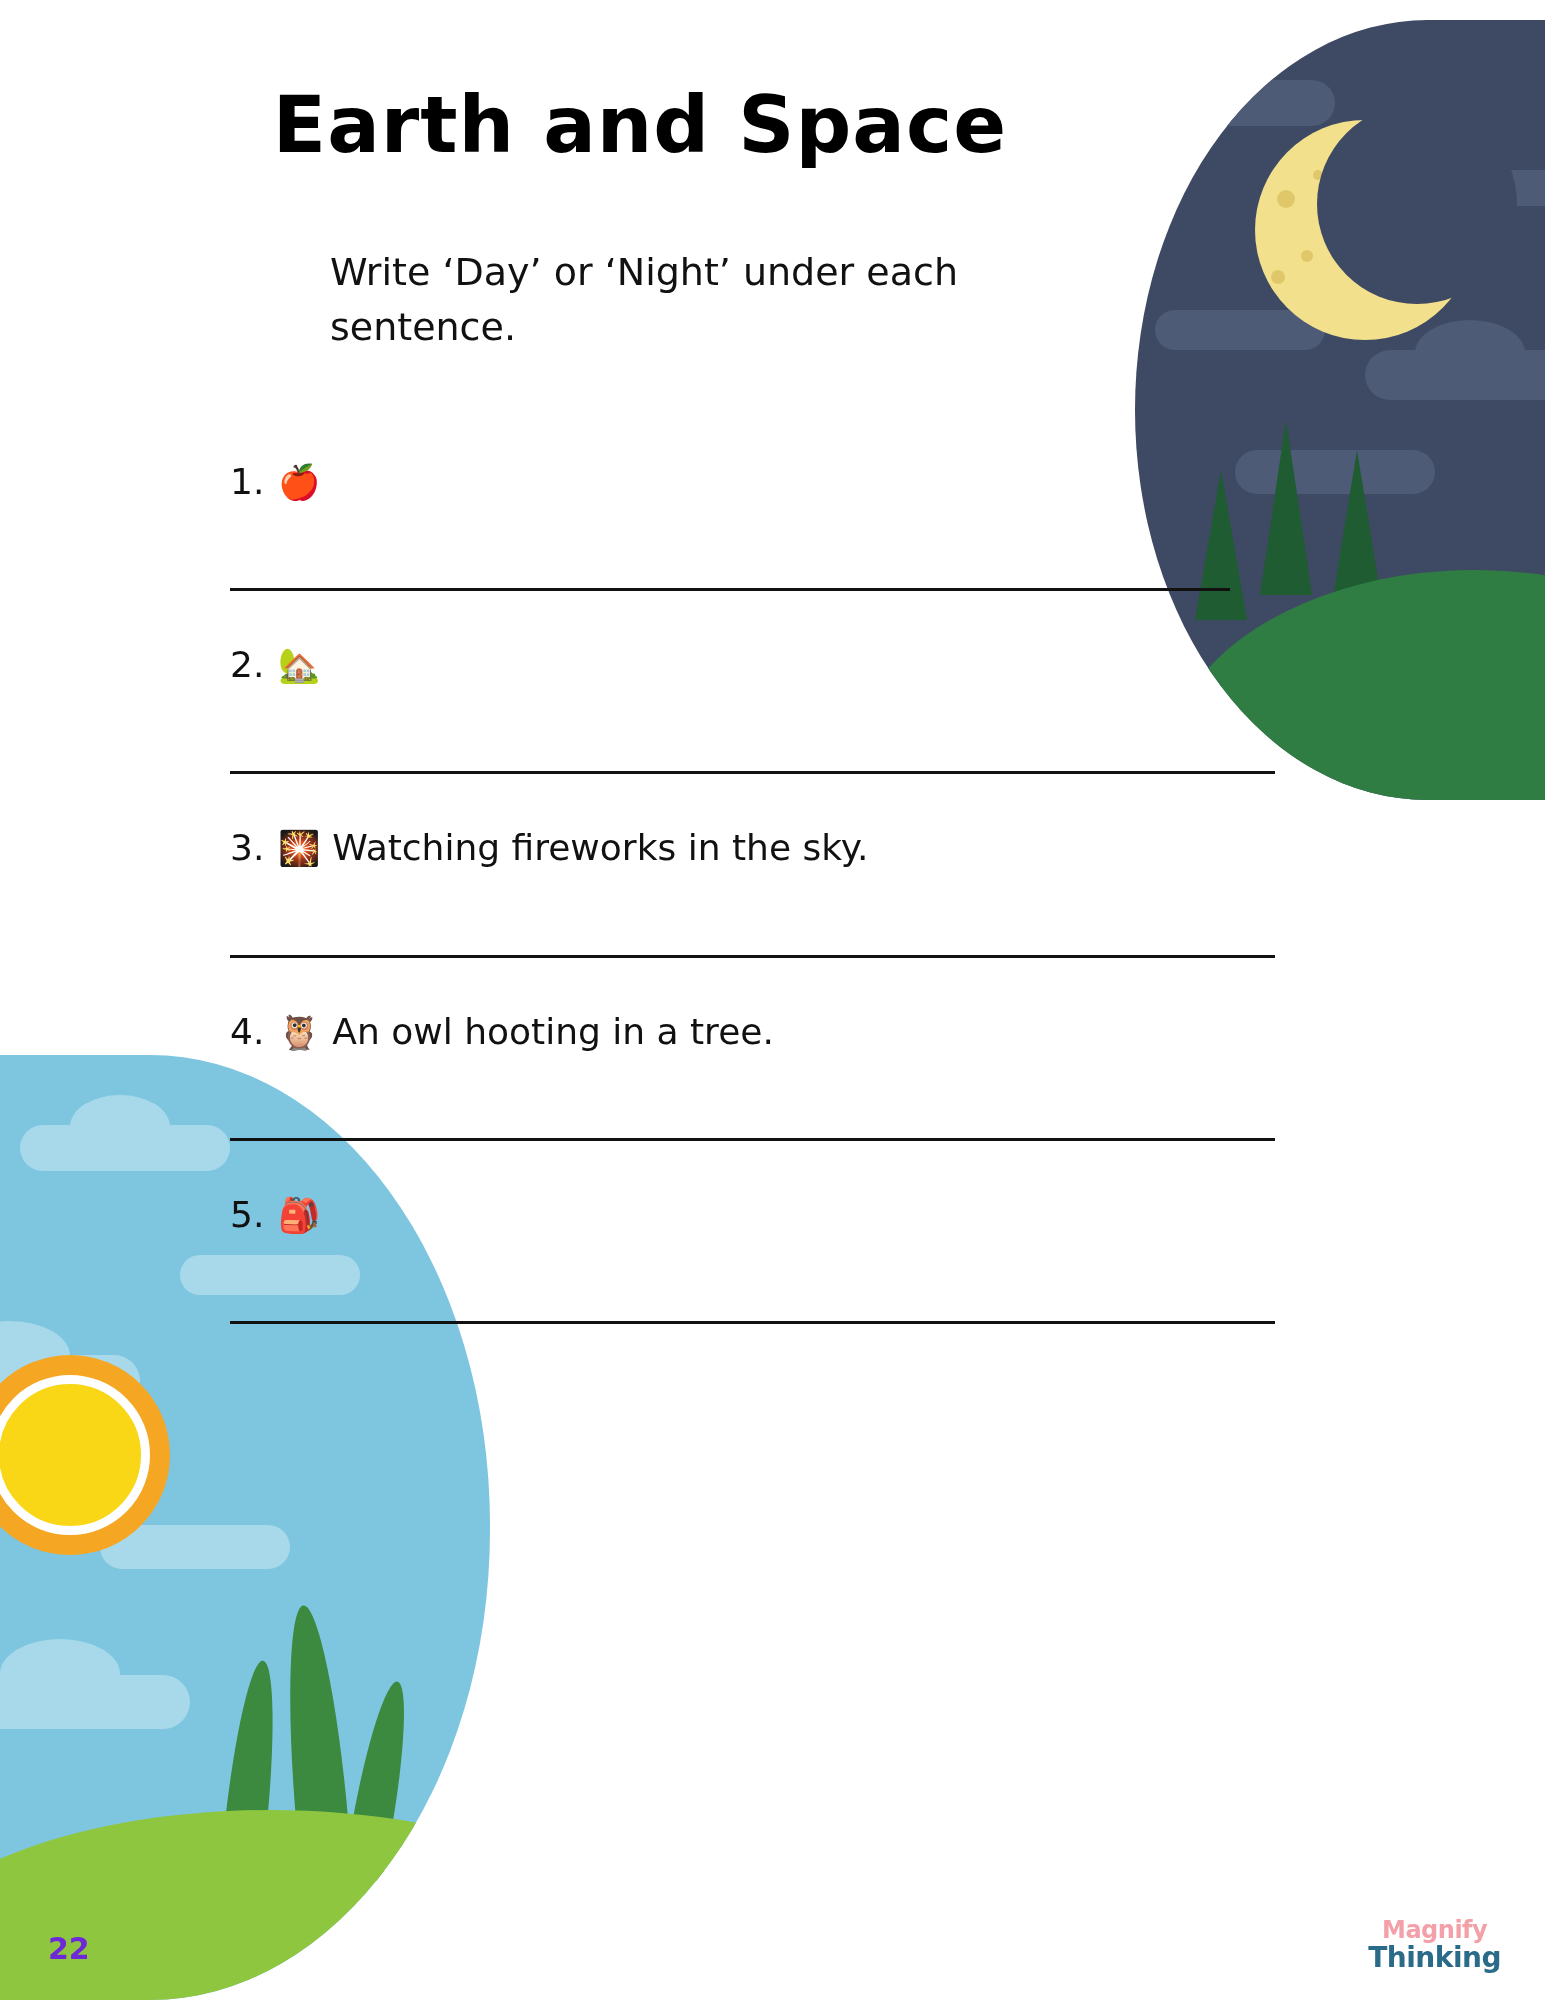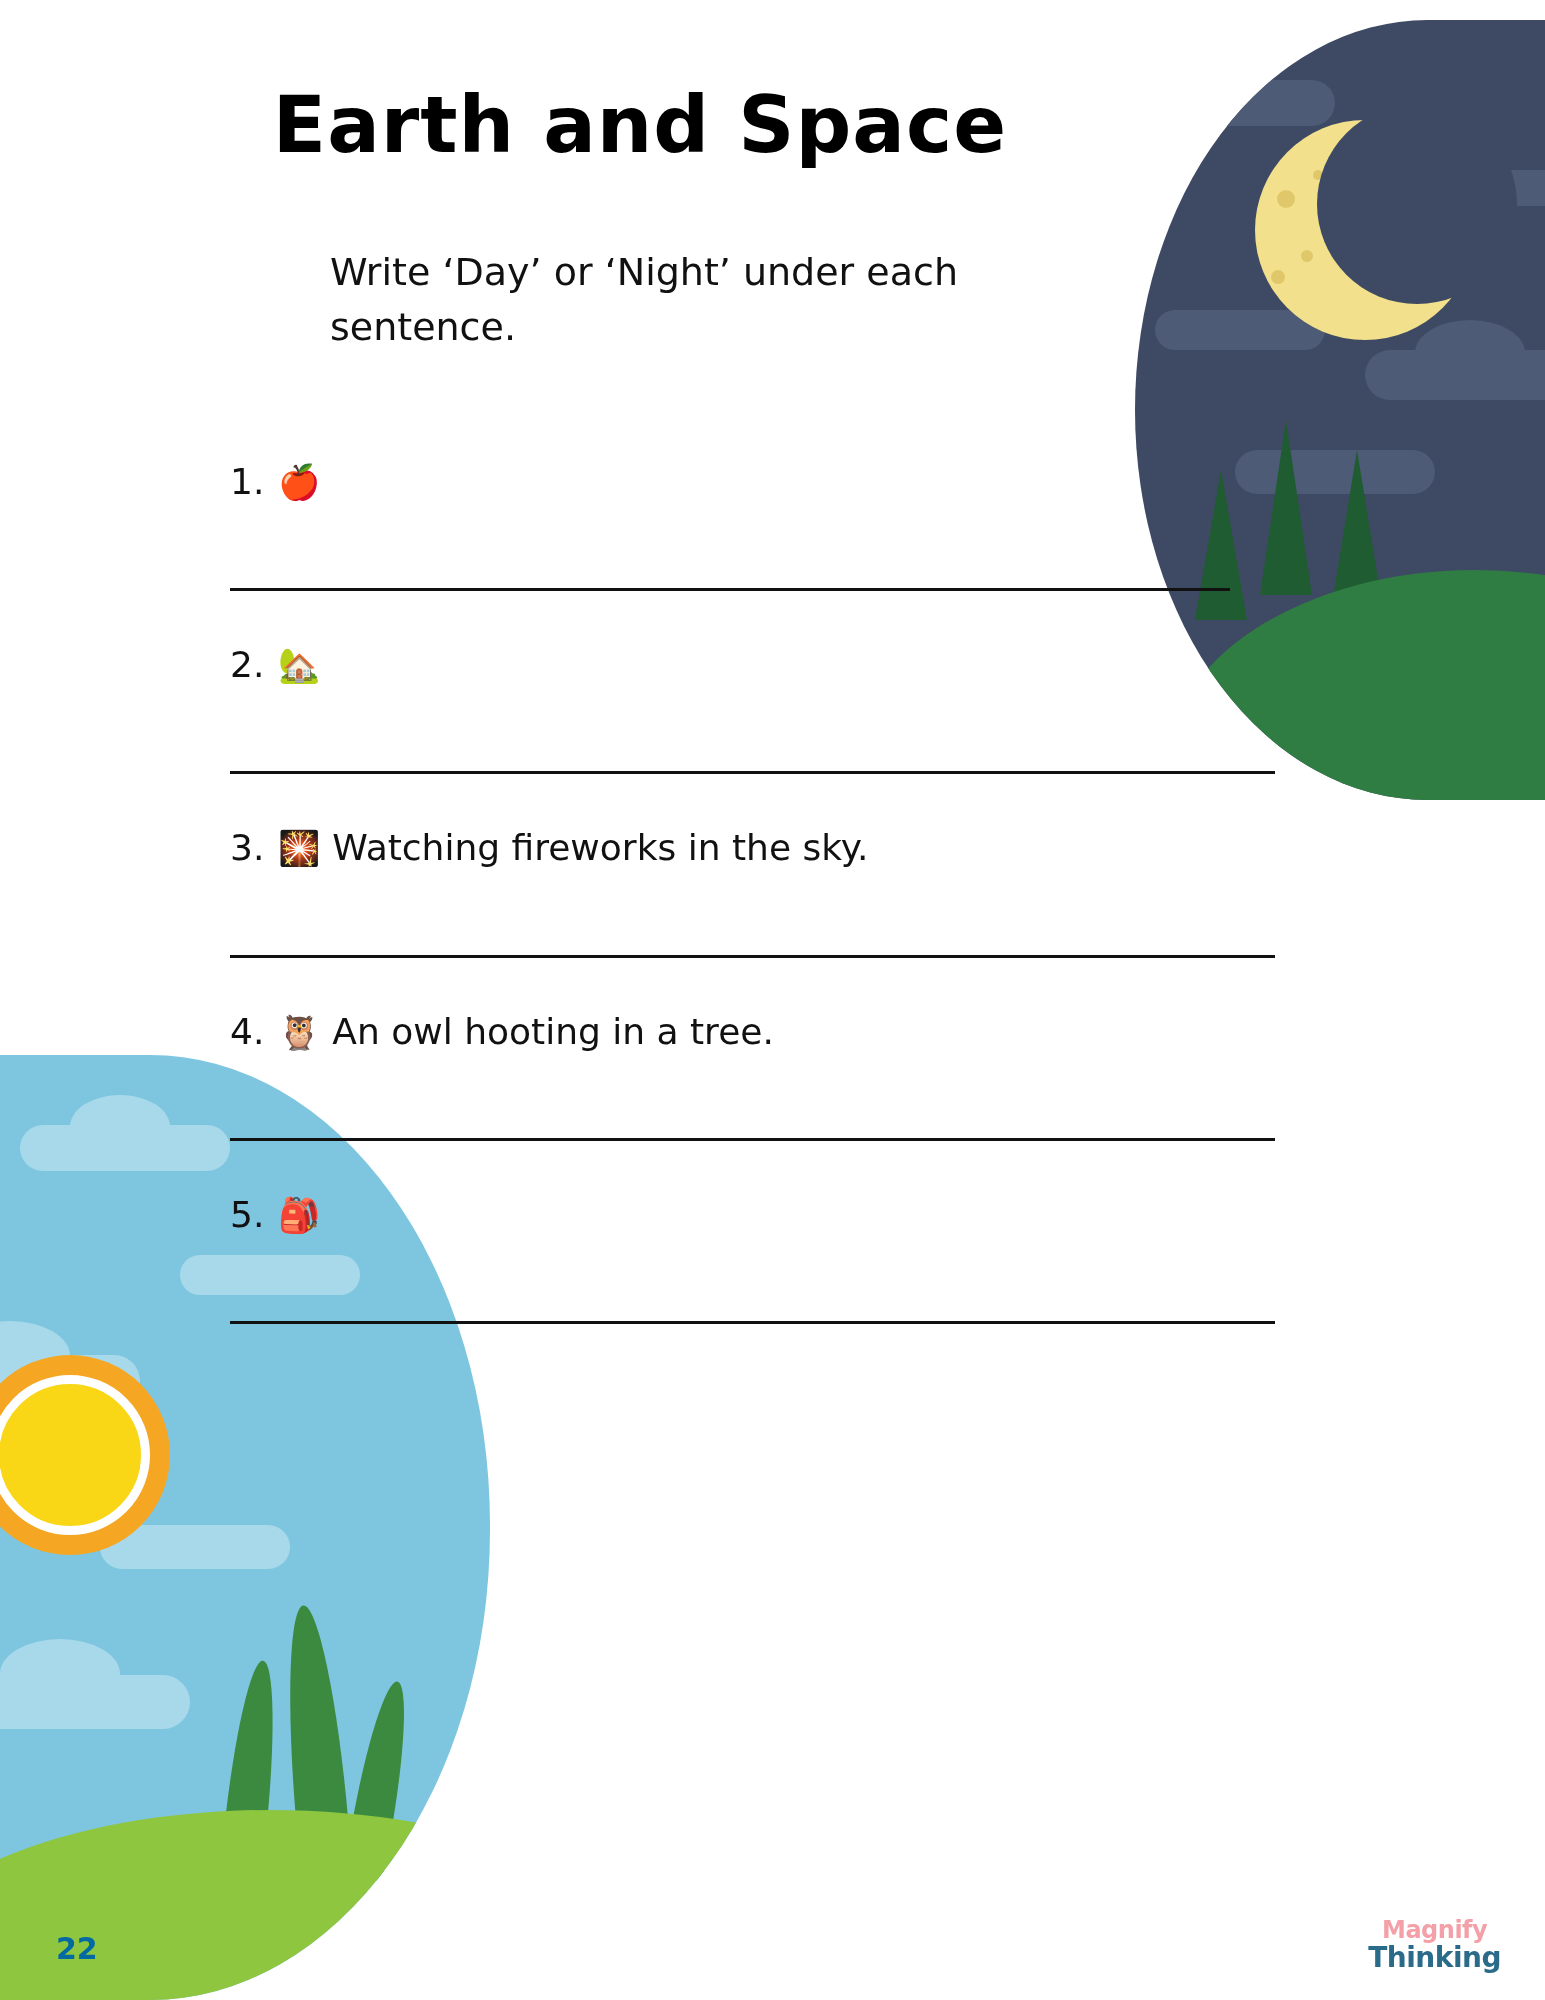--- a/index.html
+++ b/index.html
@@ -223,25 +223,25 @@
     border-bottom: 3px solid #111;
     height: 0;
     margin-top: 85px;
     margin-bottom: 52px;
     width: 1045px;
   }
   .q-block:nth-child(1) .answer-line { width: 1000px; }
 
   .page-number {
     position: absolute;
-    left: 56px;
+    left: 48px;
     bottom: 34px;
     font-size: 30px;
     font-weight: bold;
-    color: #0369a1;
+    color: #6d28d9;
     z-index: 9;
   }
   .brand {
     position: absolute;
     right: 44px;
     bottom: 28px;
     text-align: center;
     z-index: 9;
     line-height: 1;
   }

